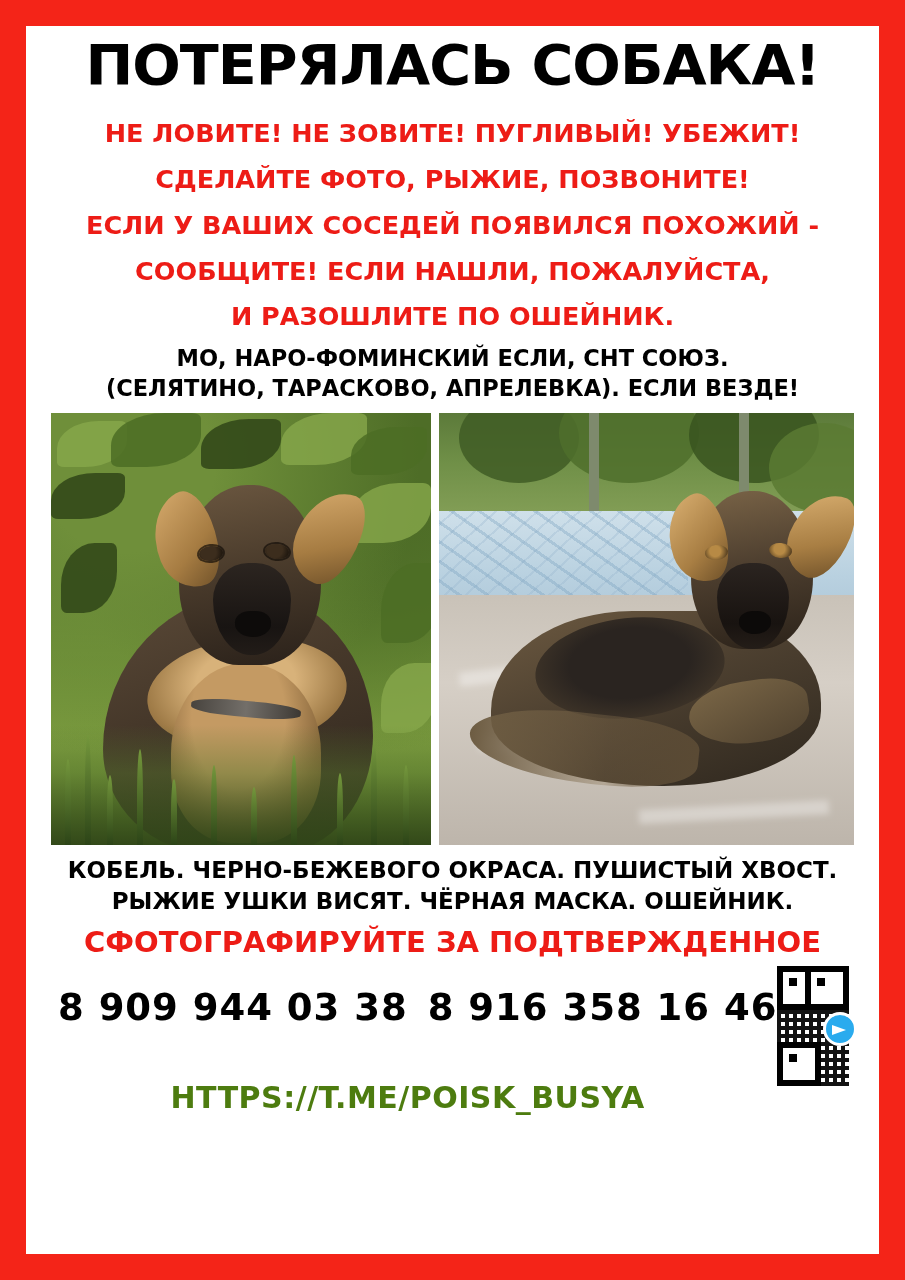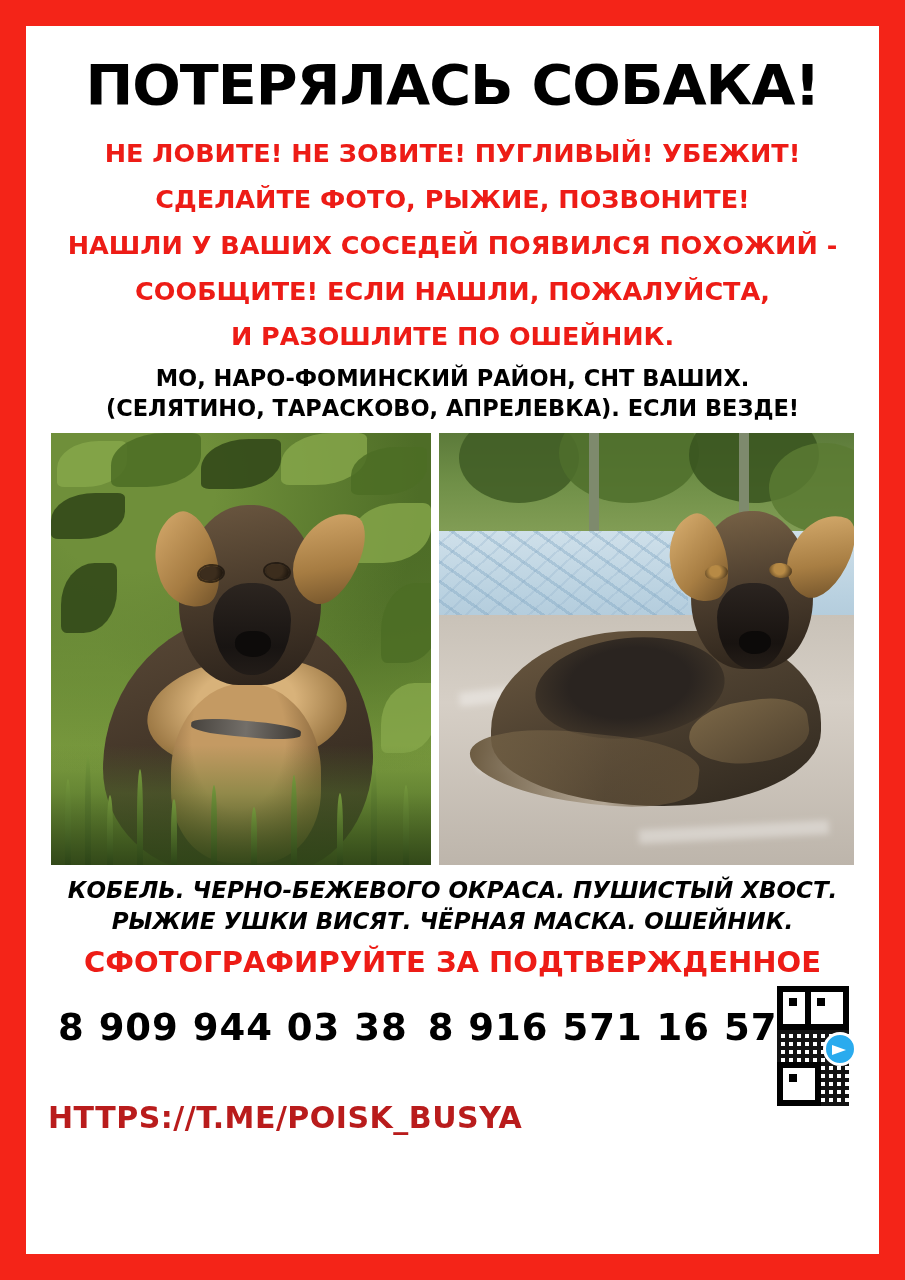--- a/index.html
+++ b/index.html
@@ -22,21 +22,21 @@
     box-sizing: border-box;
     padding: 26px 26px 26px 26px;
   }
 
   .inner {
     position: relative;
     width: 100%;
     height: 100%;
     background: #ffffff;
     box-sizing: border-box;
-    padding: 26px 22px 10px 22px;
+    padding: 6px 22px 10px 22px;
     display: flex;
     flex-direction: column;
     align-items: center;
   }
 
   .title {
     font-family: "DejaVu Sans", sans-serif;
     font-weight: bold;
     font-size: 56px;
     line-height: 1.05;
@@ -303,21 +303,21 @@
   .desc-block {
     width: 100%;
     text-align: center;
     color: #000000;
     font-family: "DejaVu Sans", sans-serif;
     font-weight: bold;
     font-size: 23px;
     line-height: 1.35;
     margin: 4px 0 4px 0;
   }
-  .desc-block .line { display: block; white-space: nowrap; font-style: italic; }
+  .desc-block .line { display: block; white-space: nowrap; }
 
   .reward-block {
     width: 100%;
     text-align: center;
     color: #ed1c16;
     font-family: "DejaVu Sans", sans-serif;
     font-weight: bold;
     font-size: 29px;
     line-height: 1.2;
     margin: 4px 0 2px 0;
@@ -389,48 +389,49 @@
     position: absolute;
     left: 6px; top: 10px;
     width: 0; height: 0;
     border-left: 14px solid #fff;
     border-top: 5px solid transparent;
     border-bottom: 5px solid transparent;
   }
 
   .tg-link {
     width: 100%;
-    color: #b91c1c;
+    text-align: center;
+    color: #4d7c0f;
     font-family: "DejaVu Sans", sans-serif;
     font-weight: bold;
     font-size: 30px;
     letter-spacing: 0.5px;
     margin-top: -6px;
     padding-right: 90px;
     box-sizing: border-box;
   }
 </style>
 </head>
 <body>
 
 <div class="poster">
   <div class="inner">
 
     <div class="title">ПОТЕРЯЛАСЬ СОБАКА!</div>
 
     <div class="warn-block">
       <span class="line">НЕ ЛОВИТЕ! НЕ ЗОВИТЕ! ПУГЛИВЫЙ! УБЕЖИТ!</span>
       <span class="line">СДЕЛАЙТЕ ФОТО, РЫЖИЕ, ПОЗВОНИТЕ!</span>
-      <span class="line">НАШЛИ У ВАШИХ СОСЕДЕЙ ПОЯВИЛСЯ ПОХОЖИЙ -</span>
+      <span class="line">ЕСЛИ У ВАШИХ СОСЕДЕЙ ПОЯВИЛСЯ ПОХОЖИЙ -</span>
       <span class="line">СООБЩИТЕ! ЕСЛИ НАШЛИ, ПОЖАЛУЙСТА,</span>
       <span class="line">И РАЗОШЛИТЕ ПО ОШЕЙНИК.</span>
     </div>
 
     <div class="location-block">
-      <span class="line">МО, НАРО-ФОМИНСКИЙ РАЙОН, СНТ ВАШИХ.</span>
+      <span class="line">МО, НАРО-ФОМИНСКИЙ ЕСЛИ, СНТ СОЮЗ.</span>
       <span class="line">(СЕЛЯТИНО, ТАРАСКОВО, АПРЕЛЕВКА). ЕСЛИ ВЕЗДЕ!</span>
     </div>
 
     <div class="photos">
 
       <div class="photo photo-left">
         <div class="ph-l">
           <div class="leaf light" style="left:6px; top:8px; width:70px; height:46px;"></div>
           <div class="leaf" style="left:60px; top:0px; width:90px; height:54px;"></div>
           <div class="leaf dark" style="left:150px; top:6px; width:80px; height:50px;"></div>
@@ -507,21 +508,21 @@
       <span class="line">КОБЕЛЬ. ЧЕРНО-БЕЖЕВОГО ОКРАСА. ПУШИСТЫЙ ХВОСТ.</span>
       <span class="line">РЫЖИЕ УШКИ ВИСЯТ. ЧЁРНАЯ МАСКА. ОШЕЙНИК.</span>
     </div>
 
     <div class="reward-block">
       <span class="line">СФОТОГРАФИРУЙТЕ ЗА ПОДТВЕРЖДЕННОЕ</span>
     </div>
 
     <div class="contact-row">
       <div class="phones">
-        <span>8 909 944 03 38</span><span class="gap"></span><span>8 916 571 16 57</span>
+        <span>8 909 944 03 38</span><span class="gap"></span><span>8 916 358 16 46</span>
       </div>
       <div class="qr">
         <div class="qr-grid"></div>
         <div class="finder tl"></div>
         <div class="finder tr"></div>
         <div class="finder bl"></div>
         <div class="tg"></div>
       </div>
     </div>
 

